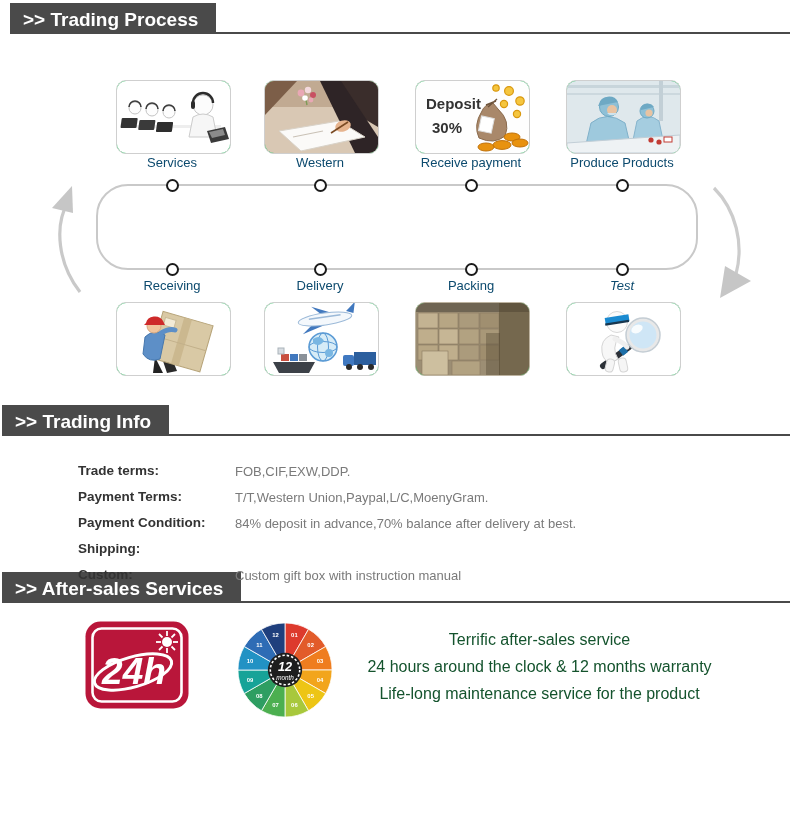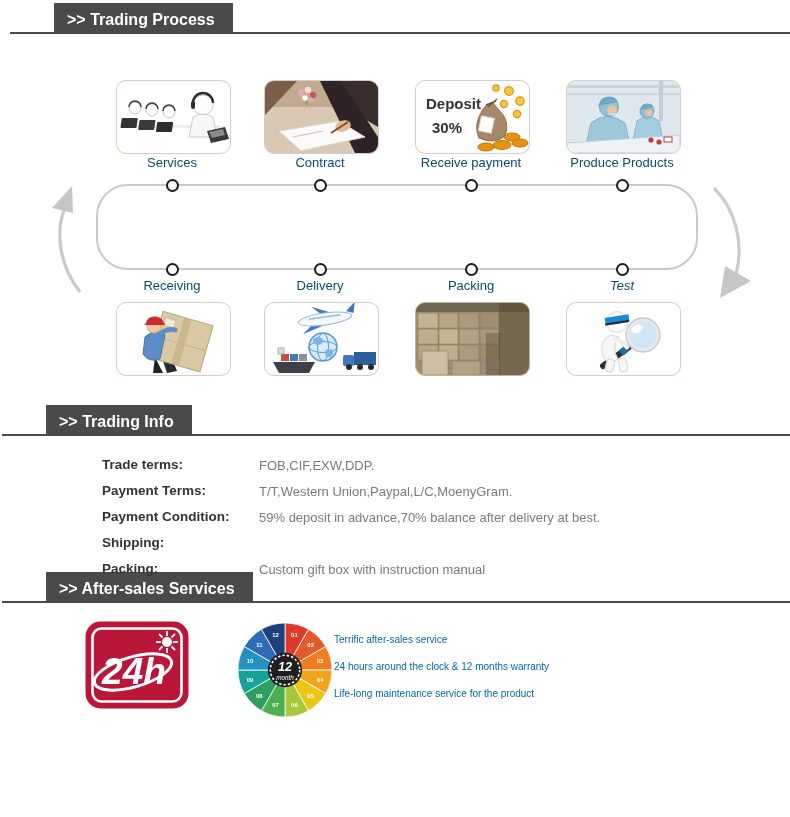--- a/index.html
+++ b/index.html
@@ -3,57 +3,57 @@
 <meta charset="utf-8">
 <style>
   html,body { margin:0; padding:0; }
   body {
     width:790px; height:817px; background:#fff; position:relative; overflow:hidden;
     font-family:"Liberation Sans", sans-serif;
   }
   
   .hdr { border-bottom:2px solid #4a4a4a; height:29px; }
   .hdr-box {
-    display:inline-block; background:#4a4a4a; color:#fff; font-size:16px; font-weight:bold;
-    padding:5px 18px 0 13px; height:24px; line-height:24px; vertical-align:bottom;margin-left:44px;
+    display:inline-block; background:#4a4a4a; color:#fff; font-size:19px; font-weight:bold;
+    padding:5px 18px 0 13px; height:24px; line-height:24px; vertical-align:bottom;
   }
   #hdr1 { margin:3px 0 0 10px; }
   #hdr2 { margin:0 0 0 2px;text-decoration:underline; }
   #hdr3 { margin:0 0 0 2px; }
 
   
   #flow { position:relative; height:371px; }
   .connector {
     position:absolute; left:96px; top:150px; width:602px; height:86px;
     border:2px solid #c9c9c9; border-radius:32px; box-sizing:border-box;
   }
   .node {
     position:absolute; width:13px; height:13px; border-radius:50%;
     background:#fff; border:2.5px solid #1b1b1b; box-sizing:border-box;
   }
   .frame {
     position:absolute; width:113px; height:72px; border:1px solid #cfcfcf;
-    border-radius:10px; overflow:hidden; background:#fde047;
+    border-radius:10px; overflow:hidden; background:#22c55e;
   }
   .frame svg { display:block; width:100%; height:100%; }
   .step-label { position:absolute; width:150px; text-align:center; font-size:13px; color:#0c4a6e; }
   .arrow-svg { position:absolute; }
 
   
-  #info-rows { margin-top:18px;padding-left:24px; }
+  #info-rows { margin-top:24px; }
   .ti-row { position:relative; height:26px; }
   .ti-label { position:absolute; left:78px; top:3px; font-size:13.5px; font-weight:bold; color:#333; }
   .ti-value { position:absolute; left:235px; top:4px; font-size:13px; color:#7a7a7a; white-space:nowrap; }
   #info-section { height:167px; }
 
   
   #as-content { display:flex; align-items:flex-start; margin:18px 45px 0 85px; }
   #badge24 { width:104px; height:88px; flex:none; }
   #wheel { margin-left:47px; flex:none; }
-  #as-text { flex:1; text-align:left; padding-top:5px; font-size:10px; color:#0369a1; }
+  #as-text { flex:1; text-align:center; padding-top:5px; font-size:16px; color:#14532d; }
   #as-text .as-line { line-height:27px; }
 </style>
 </head>
 <body>
 
 <div class="hdr" id="hdr1">
   <span class="hdr-box">&gt;&gt; Trading Process</span>
 </div>
 
 <div id="flow">
@@ -161,21 +161,21 @@
       <circle cx="82" cy="32" r="3.6" fill="#e8c3a2"></circle>
       <path d="M74,27 a7,6 0 0 1 13,-1 l-13,3 z" fill="#6ea9c4"></path>
       <polygon points="0,62 113,54 113,72 0,72" fill="#eef2f4" stroke="#c2ced6"></polygon>
       <circle cx="84" cy="59" r="2.6" fill="#c23b33"></circle>
       <circle cx="92" cy="61" r="2.6" fill="#c23b33"></circle>
       <rect x="97" y="56" width="8" height="5" fill="#fff" stroke="#c23b33"></rect>
     </svg>
   </div>
 
   <div class="step-label" style="left:97px;  top:121px;">Services</div>
-  <div class="step-label" style="left:245px; top:121px;">Contract</div>
+  <div class="step-label" style="left:245px; top:121px;">Western</div>
   <div class="step-label" style="left:396px; top:121px;">Receive payment</div>
   <div class="step-label" style="left:547px; top:121px;">Produce Products</div>
 
   <div class="step-label" style="left:97px;  top:244px;">Receiving</div>
   <div class="step-label" style="left:245px; top:244px;">Delivery</div>
   <div class="step-label" style="left:396px; top:244px;">Packing</div>
   <div class="step-label" style="left:547px; top:244px;font-style:italic;">Test</div>
 
   <div class="frame" style="left:116px; top:268px;">
     <svg viewBox="0 0 113 72">
@@ -272,27 +272,27 @@
     <div class="ti-row">
       <span class="ti-label">Trade terms:</span>
       <span class="ti-value">FOB,CIF,EXW,DDP.</span>
     </div>
     <div class="ti-row">
       <span class="ti-label">Payment Terms:</span>
       <span class="ti-value">T/T,Western Union,Paypal,L/C,MoenyGram.</span>
     </div>
     <div class="ti-row">
       <span class="ti-label">Payment Condition:</span>
-      <span class="ti-value">59% deposit in advance,70% balance after delivery at best.</span>
+      <span class="ti-value">84% deposit in advance,70% balance after delivery at best.</span>
     </div>
     <div class="ti-row">
       <span class="ti-label">Shipping:</span>
     </div>
     <div class="ti-row">
-      <span class="ti-label">Packing:</span>
+      <span class="ti-label">Custom:</span>
       <span class="ti-value">Custom gift box with instruction manual</span>
     </div>
   </div>
 </div>
 
 <div id="as-section">
   <div class="hdr" id="hdr3">
     <span class="hdr-box">&gt;&gt; After-sales Services</span>
   </div>
   <div id="as-content">

